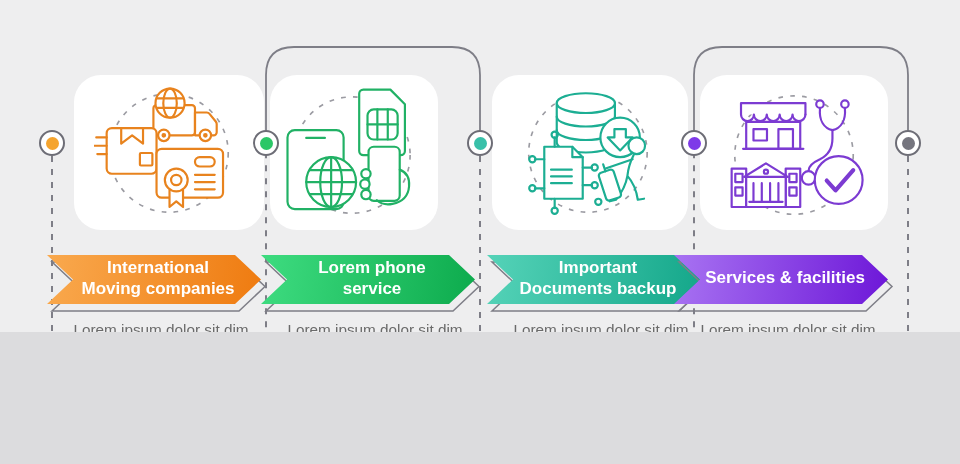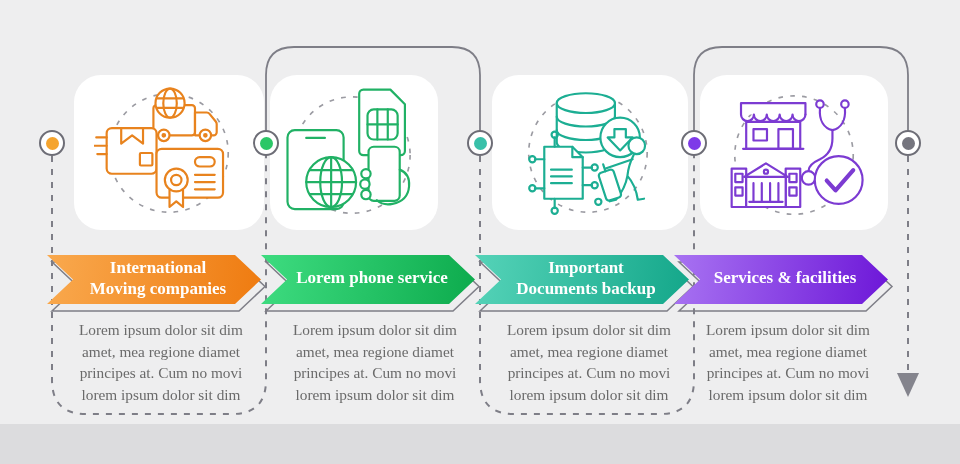--- a/index.html
+++ b/index.html
@@ -1,38 +1,38 @@
 <!DOCTYPE html>
 <html><head>
 <meta charset="utf-8">
 <style>
   html,body{margin:0;padding:0;background:#dcdcde;}
   .stage{
-    position:relative;width:960px;height:424px;overflow:hidden;
+    position:relative;width:960px;height:332px;overflow:hidden;
     background:var(--bg,#eeeeef);
-    font-family:Liberation Serif, serif;
+    font-family:Liberation Sans, sans-serif;
   }
   
   .card{position:absolute;top:75px;height:155px;background:var(--cardbg,#fff);border-radius:27px;}
   .card1{left:74px;width:190px;}
   .card2{left:270px;width:168px;}
   .card3{left:492px;width:196px;}
   .card4{left:700px;width:188px;}
   .art{position:absolute;left:50%;top:50%;transform:translate(-50%,-50%);color:var(--icon,#888);}
   .ic{stroke:currentColor;fill:none;stroke-width:2.1;stroke-linecap:round;stroke-linejoin:round;}
   .wf{fill:#fff;}
   .dc{stroke:var(--dashc,#9b9ba2);fill:none;stroke-width:1.6;stroke-dasharray:4.5 7;}
   
   .connectors{position:absolute;left:0;top:0;z-index:1;}
   .dash{fill:none;stroke:var(--line,#7e7e87);stroke-width:2;stroke-dasharray:6 7;}
   .solid{fill:none;stroke:var(--line,#7e7e87);stroke-width:1.8;}
   .arrowhead{fill:var(--arrowc,#84848d);stroke:none;}
   
   .step{position:absolute;top:0;width:214px;height:464px;z-index:2;}
-  .step1{left:47px;}.step2{left:261px;}.step3{left:475px;}.step4{left:674px;}
+  .step1{left:47px;}.step2{left:261px;}.step3{left:487px;}.step4{left:674px;}
   .banner{position:absolute;left:0;top:255px;width:214px;height:49px;}
   .banner-outline{position:absolute;left:4px;top:6px;width:216px;height:51px;overflow:visible;}
   .banner-outline path{fill:none;stroke:var(--line,#7e7e87);stroke-width:1.5;}
   .banner-fill{
     position:absolute;left:0;top:0;width:214px;height:49px;
     background:linear-gradient(97deg,var(--c1),var(--c2));
     clip-path:polygon(0 0,188px 0,214px 50%,188px 100%,0 100%,26px 50%);
   }
   .banner-title{
     position:absolute;left:0;top:0;width:214px;height:49px;

